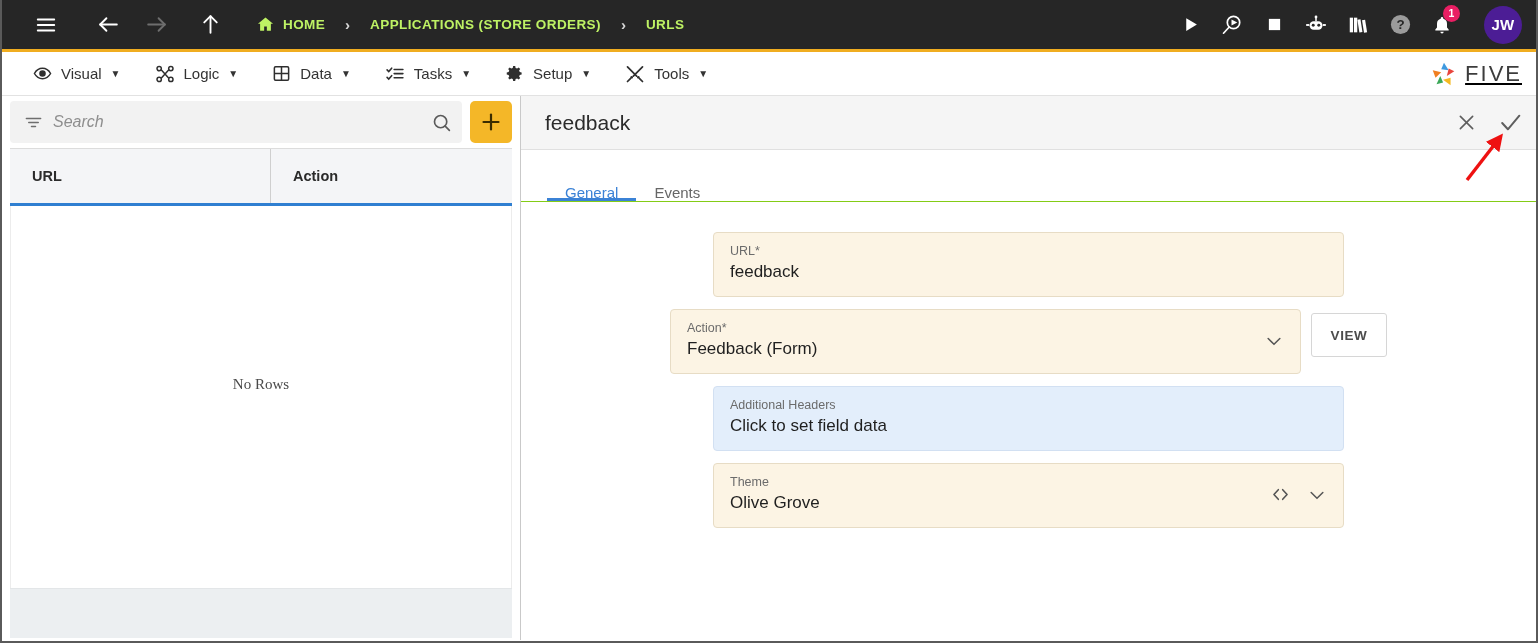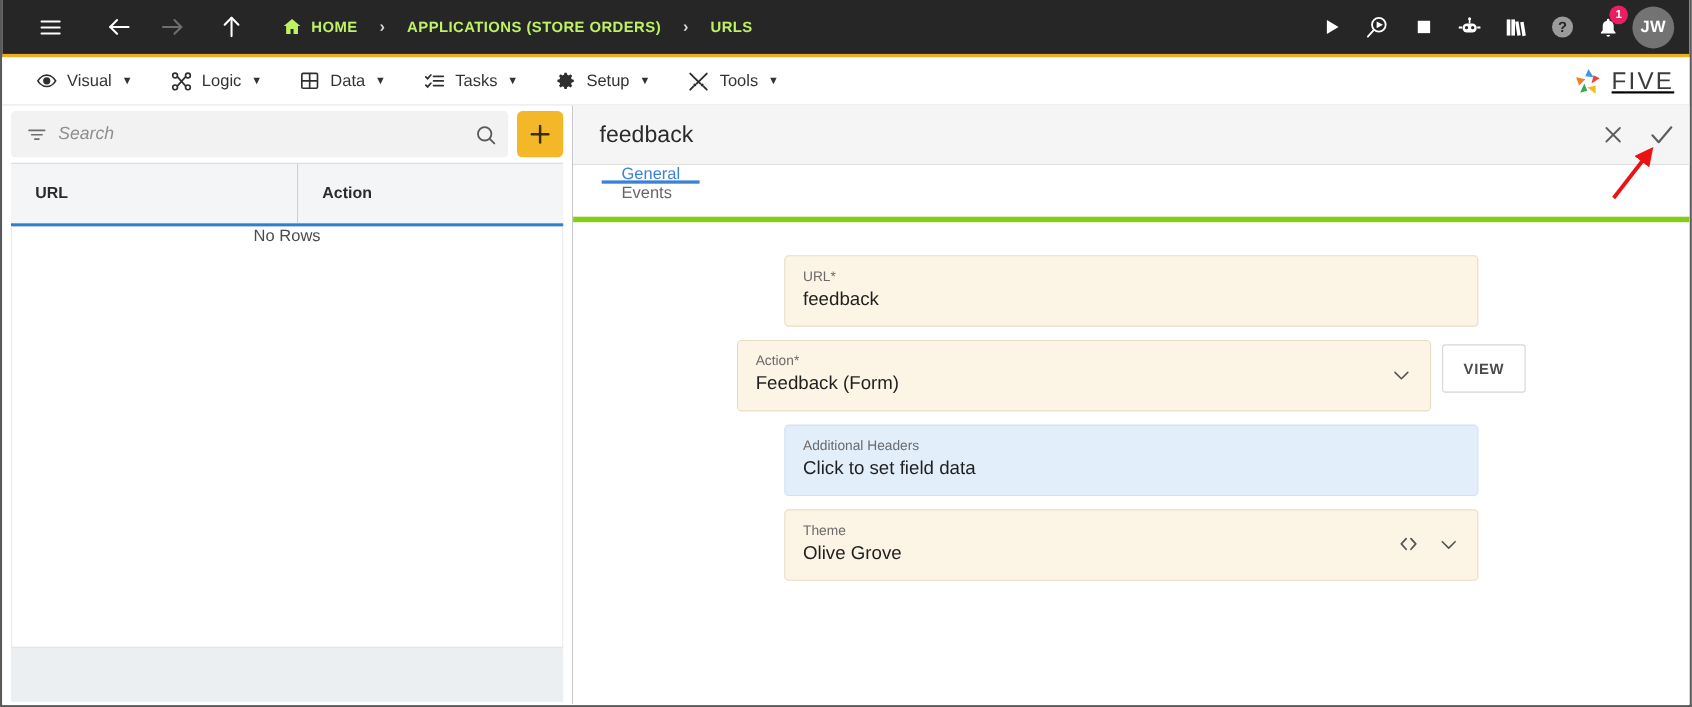--- a/index.html
+++ b/index.html
@@ -47,24 +47,24 @@
   .badge {
     position: absolute; top: 2px; right: 2px;
     background: #e91e63; color: #fff;
     font-size: 10.5px; font-weight: bold;
     min-width: 17px; height: 17px; border-radius: 9px;
     display: flex; align-items: center; justify-content: center;
     padding: 0 4px;
   }
   .avatar {
     width: 38px; height: 38px; border-radius: 50%;
-    background: #737373; color: #fff;
+    background: #4c1d95; color: #fff;
     display: flex; align-items: center; justify-content: center;
     font-size: 15px; font-weight: bold; letter-spacing: .3px;
-    margin-left: 0; cursor: pointer;
+    margin-left: 20px; cursor: pointer;
   }
 
   
   .menubar {
     height: 44px;
     background: #fff;
     display: flex; align-items: center;
     padding-left: 14px;
     border-bottom: 1px solid #e2e2e2;
     position: relative;
@@ -131,22 +131,22 @@
     margin: 0 8px 0 8px;
   }
   .gh-cell {
     font-size: 14.5px; font-weight: bold; color: #2b2b2b;
     padding-left: 22px; display:flex; align-items:center; height: 100%;
   }
   .gh-cell.url { width: 260px; }
   .gh-cell.action { border-left: 1px solid #cfcfcf; padding-left: 22px;}
   .grid-body {
     flex: 1; background: #fff; margin: 0 8px;
-    display: flex; align-items: flex-start; justify-content: center;
-    border-left: 1px solid #ececec; border-right: 1px solid #ececec;
+    display: flex; align-items: center; justify-content: center;
+    border-left: 1px solid #ececec; border-right: 1px solid #ececec; font-family: Liberation Serif, serif;
   }
   .no-rows { font-size: 15px; color: #4a4a4a; margin-bottom: 26px;}
   .grid-footer {
     height: 50px; background: #eceff1; margin: 0 8px 2px 8px;
     border-top: 1px solid #e3e6e8;
   }
 
   
   .right { flex: 1; background: #fff; display: flex; flex-direction: column; position: relative; }
   .panel-head {
@@ -157,24 +157,23 @@
     padding: 0 4px 0 24px;
   }
   .panel-title { font-size: 21px; color: #2b2b2b; flex: 1; }
   .head-icon {
     width: 44px; height: 44px;
     display: flex; align-items: center; justify-content: center;
     color: #5e5e5e; cursor: pointer;
   }
   .tabs {
     height: 52px;
-    border-bottom: 5px solid #84cc16;
-    display: flex; align-items: flex-start;
+    border-bottom: 1px solid #84cc16;
+    display: flex; align-items: flex-end;
     padding-left: 26px;
-    flex-direction: column;
   }
   .tab {
     display: flex; align-items: center;
     padding: 0 18px;
     font-size: 15px; color: #666; cursor: pointer;
     position: relative;
   }
   .tab.active { color: #3b82d6; font-weight: normal; }
   .tab.active::after {
     content: ""; position: absolute; left: 0; right: 0; bottom: 0;

